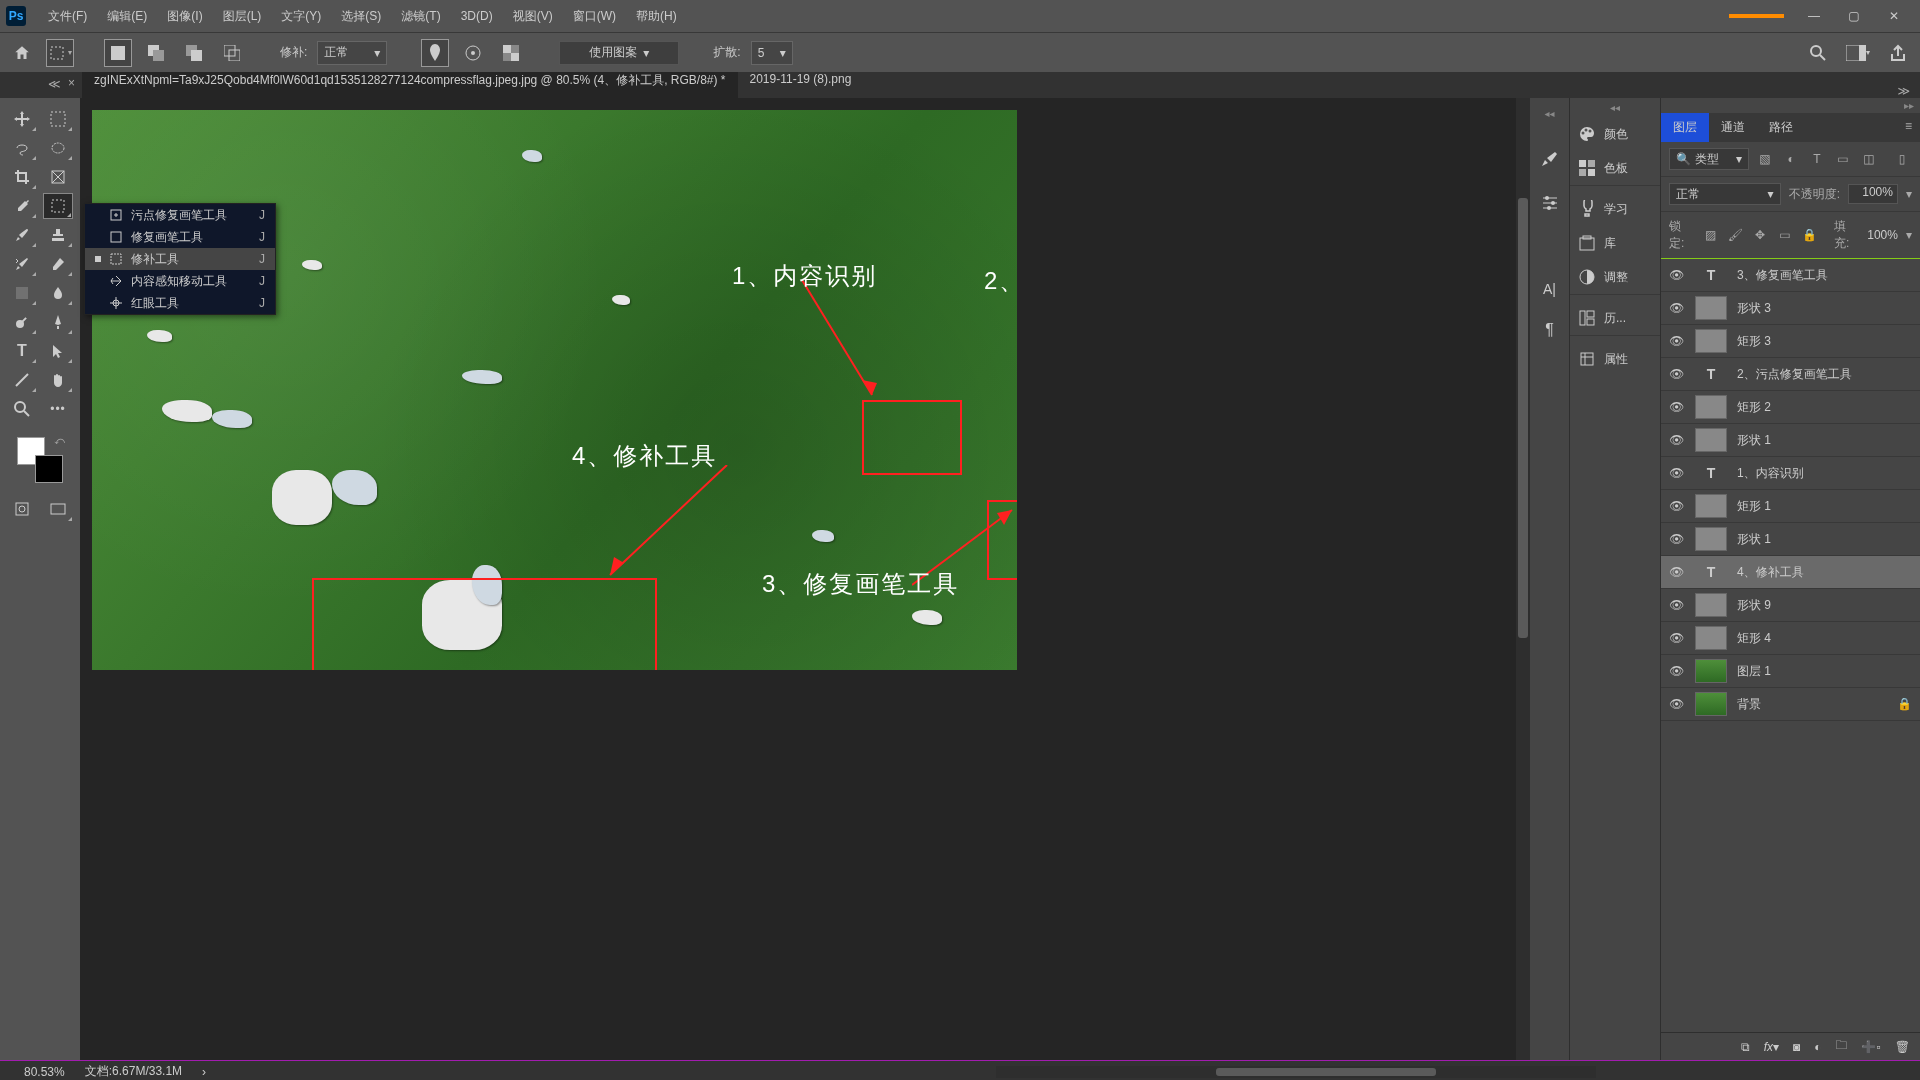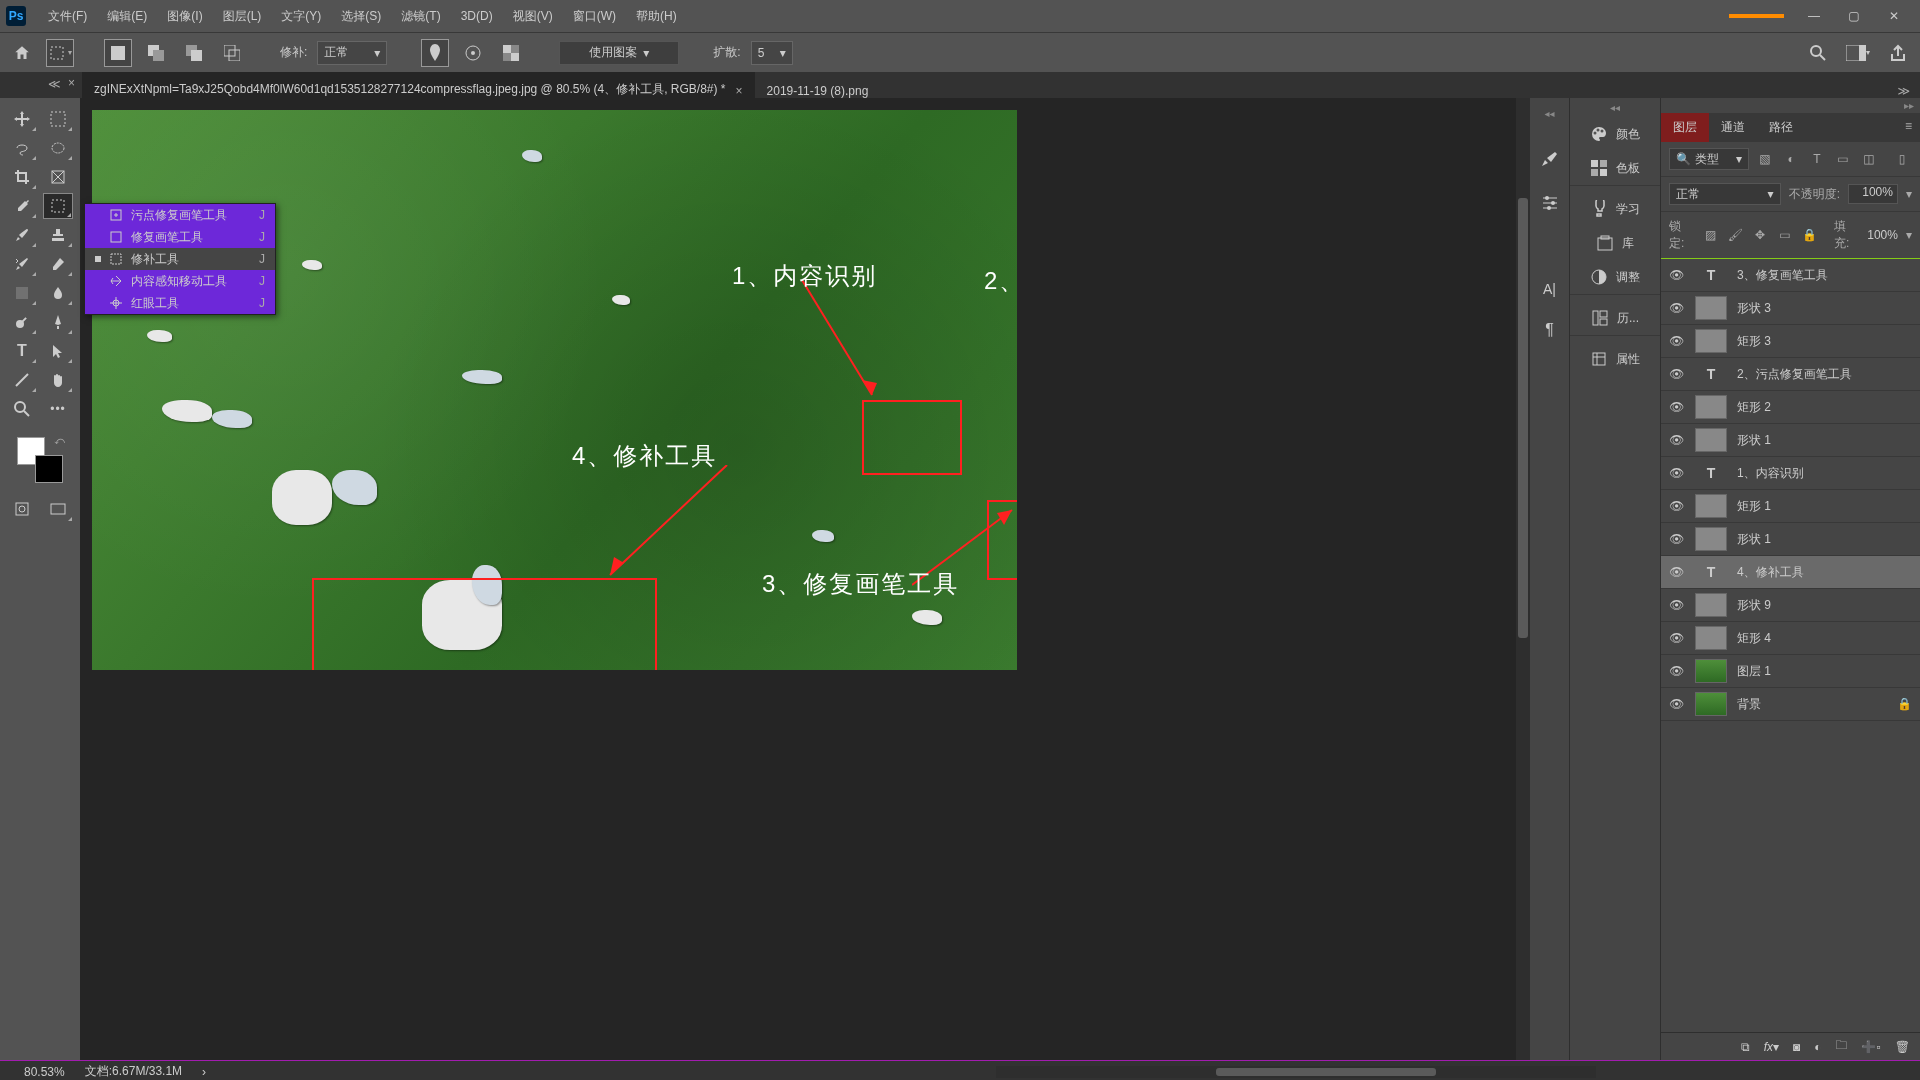--- a/index.html
+++ b/index.html
@@ -11,35 +11,35 @@
 .menubar .win-btn { width:40px; height:30px; display:flex; align-items:center; justify-content:center; }
 .menubar .accent { width:55px; height:4px; background:#ff8c00; margin-right:10px; }
 .optbar { height:40px; background:#535353; border-top:1px solid #383838; display:flex; align-items:center; padding:0 8px; gap:10px; }
 .optbar .icon-btn { width:28px; height:28px; display:flex; align-items:center; justify-content:center; border:1px solid transparent; }
 .optbar .icon-btn.active { border-color:#999; background:#444; }
 .optbar .drop { width:70px; height:24px; background:#454545; border:1px solid #666; display:flex; align-items:center; padding:0 6px; justify-content:space-between; }
 .optbar .right { margin-left:auto; display:flex; gap:12px; }
 .tabbar { height:26px; background:#323232; display:flex; align-items:flex-end; padding-left:82px; position:relative; }
 .tabbar .mini-arrow { position:absolute; left:48px; top:5px; color:#aaa; }
 .tabbar .mini-x { position:absolute; left:68px; top:4px; color:#aaa; }
-.tabbar .doc-tab { height:26px; padding:0 12px; display:flex; align-items:flex-end; gap:10px; color:#eee; }
+.tabbar .doc-tab { height:26px; padding:0 12px; display:flex; align-items:flex-end; gap:10px; color:#eee;flex-direction:column; }
 .tabbar .doc-tab.active { background:#252525; }
 .tabbar .close { color:#aaa; }
 .tabbar .more { margin-left:auto; margin-right:10px; color:#aaa; }
 .body { display:flex; height:calc(100% - 30px - 40px - 26px - 22px); }
 .toolbox { width:80px; background:#535353; padding-top:8px; display:flex; flex-direction:column; align-items:center; gap:3px; }
 .tool-row { display:flex; gap:6px; }
 .tool { width:30px; height:26px; display:flex; align-items:center; justify-content:center; position:relative; }
 .tool.active { background:#2a2a2a; border:1px solid #888; }
 .tool .tri { position:absolute; right:1px; bottom:1px; width:0; height:0; border-left:4px solid transparent; border-bottom:4px solid #aaa; }
 .swatch-box { margin-top:10px; position:relative; width:50px; height:50px; }
 .swatch-box .fg { position:absolute; top:2px; left:2px; width:28px; height:28px; background:#fff; border:1px solid #999; }
 .swatch-box .bg { position:absolute; bottom:2px; right:2px; width:28px; height:28px; background:#000; border:1px solid #999; }
 .swatch-box .sw { position:absolute; top:0; right:0; color:#aaa; font-size:10px; }
-.flyout { position:absolute; left:84px; top:203px; background:#6d28d9; border:1px solid #222; box-shadow:2px 2px 6px rgba(0,0,0,.5); z-index:10; }
+.flyout { position:absolute; left:84px; top:203px; background:#0f172a; border:1px solid #222; box-shadow:2px 2px 6px rgba(0,0,0,.5); z-index:10; }
 .flyout .item { display:flex; align-items:center; height:22px; padding:0 10px; gap:8px; width:190px; }
 .flyout .item.sel { background:#454545; }
 .flyout .item .dot { width:6px; height:6px; background:#ccc; display:inline-block; }
 .flyout .item .lab { flex:1; }
 .flyout .item .key { color:#aaa; }
 .canvas-area { flex:1; background:#252525; position:relative; overflow:hidden; }
 .canvas { position:absolute; left:12px; top:12px; width:925px; height:560px; background:#3a7a2e; overflow:hidden; }
 .grass-tex { position:absolute; inset:0; background:
   radial-gradient(circle at 20% 30%, rgba(255,255,255,.05), transparent 40%),
   radial-gradient(circle at 70% 60%, rgba(0,0,0,.15), transparent 50%),
@@ -52,26 +52,26 @@
 .arrow line { stroke:#ff2020; stroke-width:2; }
 .arrow polygon { fill:#ff2020; }
 .vscroll { position:absolute; right:0; top:0; width:14px; height:100%; background:#2e2e2e; }
 .vscroll .thumb { position:absolute; left:2px; right:2px; top:100px; height:440px; background:#5a5a5a; border-radius:3px; }
 .mid-col { display:flex; }
 .mid-narrow { width:40px; background:#454545; border-right:1px solid #2e2e2e; display:flex; flex-direction:column; align-items:center; padding-top:10px; gap:24px; }
 .mid-narrow .collapse { color:#888; font-size:10px; margin-bottom:6px; }
 .mid-wide { width:90px; background:#454545; display:flex; flex-direction:column; }
 .mid-wide .collapse { color:#888; font-size:10px; text-align:center; padding:4px; }
 .mid-wide .grp-head { color:#888; font-size:10px; text-align:center; padding:3px 0; border-top:1px solid #383838; }
-.mid-wide .mitem { display:flex; align-items:center; gap:8px; padding:8px 8px;justify-content:center; }
+.mid-wide .mitem { display:flex; align-items:center; gap:8px; padding:8px 8px; }
 .rpanel { width:260px; background:#454545; display:flex; flex-direction:column; border-left:1px solid #2e2e2e; }
 .rpanel .collapse { color:#888; font-size:10px; text-align:right; padding:2px 6px; }
 .ptabs { display:flex; background:#383838; }
 .ptab { padding:6px 12px; }
-.ptab.active { background:#7f1d1d; }
+.ptab.active { background:#1d4ed8; }
 .filter-row { display:flex; align-items:center; padding:6px 8px; gap:6px; border-bottom:1px solid #383838; }
 .filter-row .sel { flex:0 0 80px; height:22px; background:#383838; border:1px solid #555; display:flex; align-items:center; padding:0 6px; gap:4px; }
 .filter-row .ficon { width:20px; height:20px; display:flex; align-items:center; justify-content:center; color:#aaa; }
 .mode-row { display:flex; align-items:center; padding:6px 8px; gap:8px; border-bottom:1px solid #383838; }
 .mode-row .sel { flex:1; height:22px; background:#383838; border:1px solid #555; display:flex; align-items:center; padding:0 6px; justify-content:space-between; }
 .mode-row .lbl { color:#aaa; }
 .mode-row .val { width:50px; height:20px; background:#383838; border:1px solid #555; text-align:right; padding:0 4px; }
 .lock-row { display:flex; align-items:center; padding:6px 8px; gap:8px; border-bottom:1px solid #84cc16; }
 .lock-row .lbl { color:#aaa; }
 .lock-row .licon { width:18px; height:18px; display:flex; align-items:center; justify-content:center; color:#aaa; }

